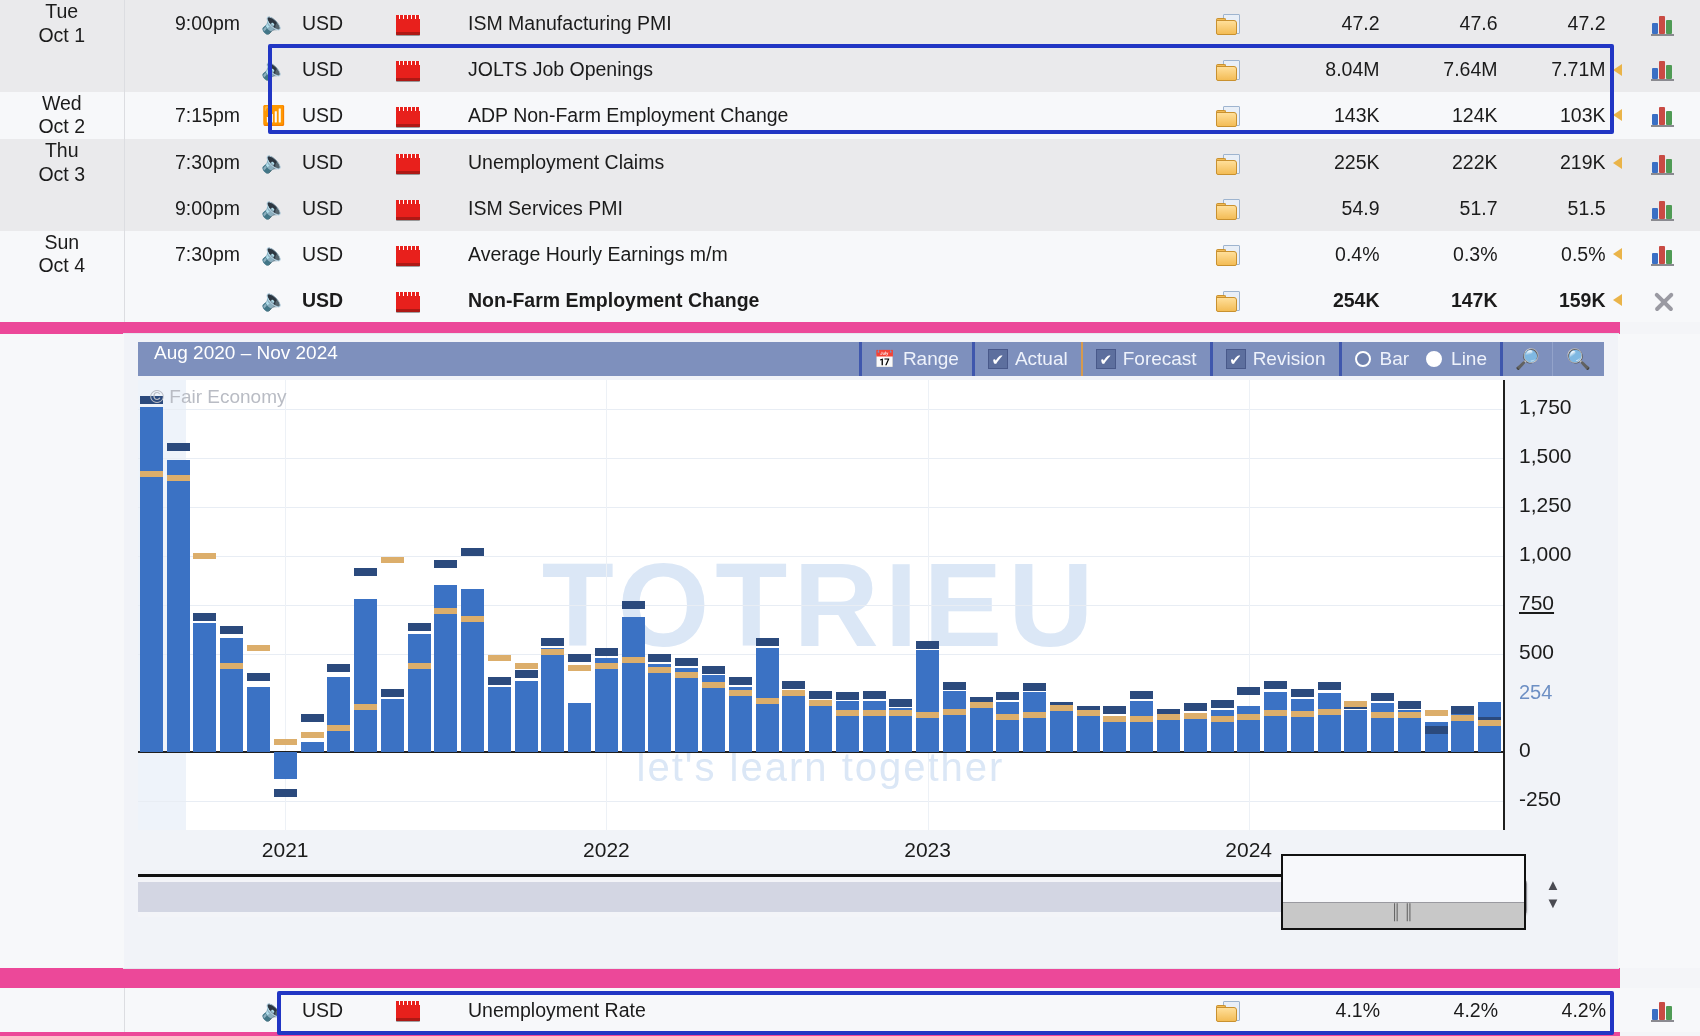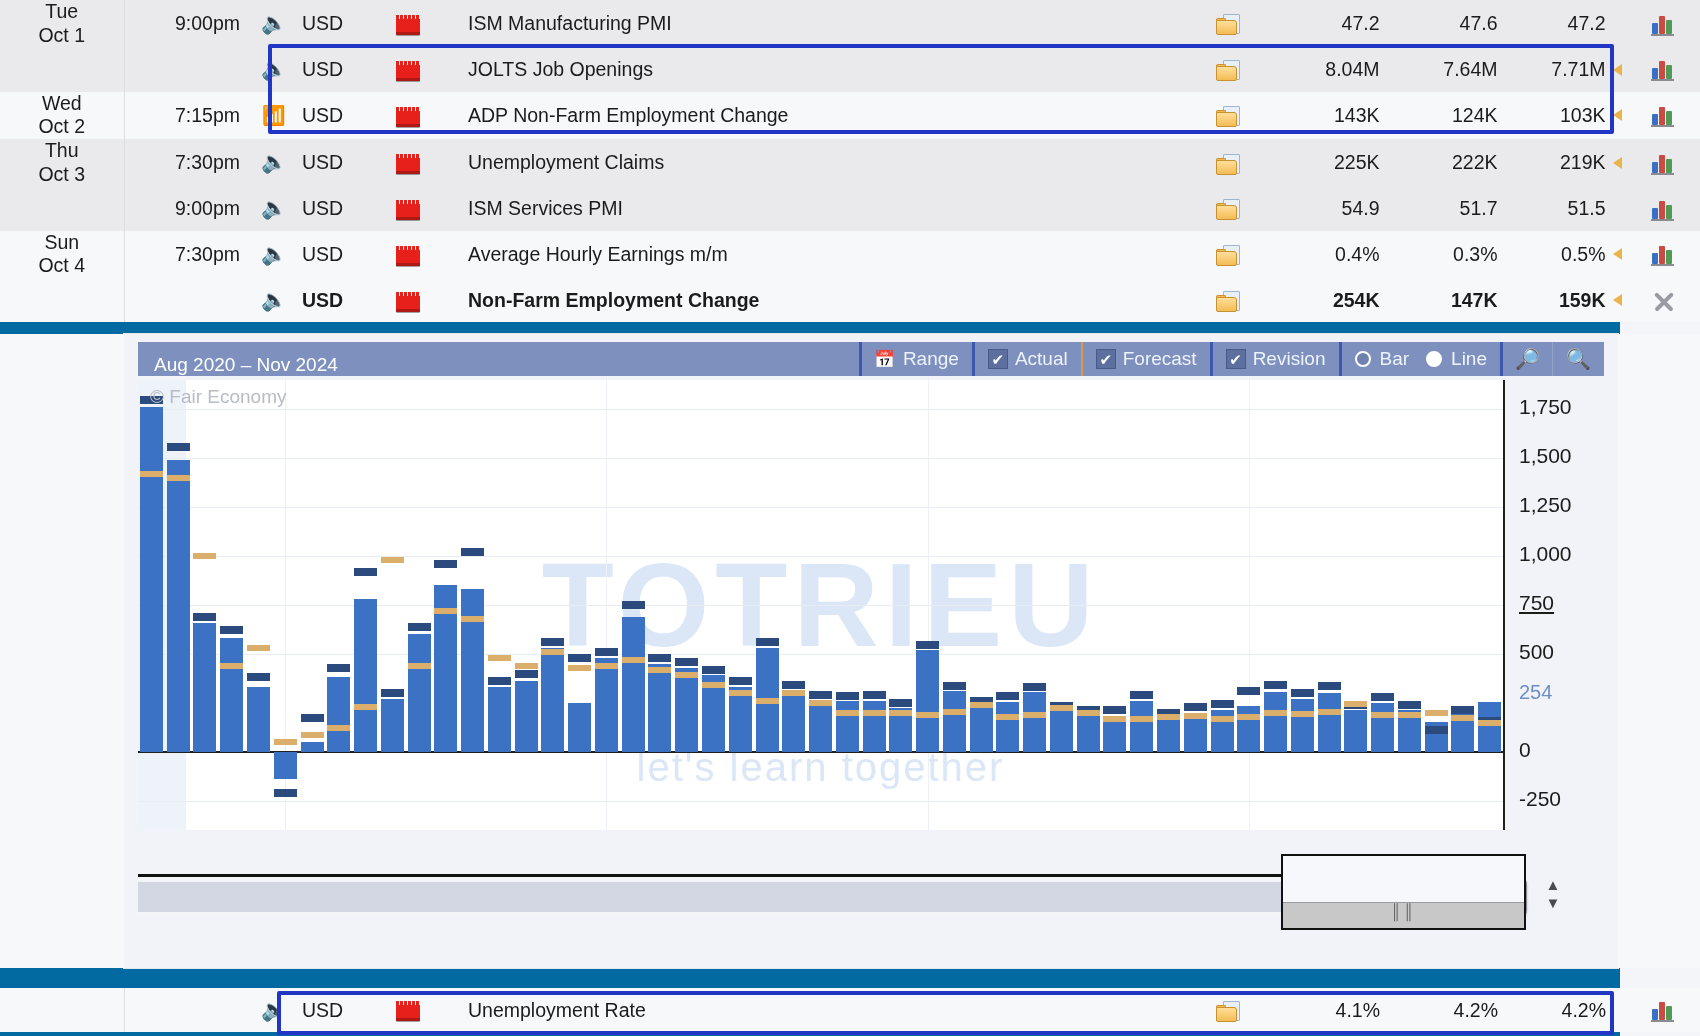--- a/index.html
+++ b/index.html
@@ -2,21 +2,21 @@
 <html><head>
 <meta charset="utf-8">
 <style>
   * { box-sizing: border-box; margin: 0; padding: 0; }
   html, body {
     width: 1700px; height: 1036px;
     font-family: "Liberation Sans", sans-serif;
     background: #f4f5f8;
     overflow: hidden;
   }
-  #root { position: relative; width: 1620px; height: 1036px; background: #0369a1; }
+  #root { position: relative; width: 1620px; height: 1036px; background: #ec4899; }
 
   
   .cal { width: 1700px; border-collapse: collapse; table-layout: fixed; }
   .cal tr { height: 44px; }
   .cal td { vertical-align: middle; font-size: 19.5px; color: #1b1b1b; }
 
   .row-alt  { background: #eaeaec; }
   .row-norm { background: #f7f8fa; }
 
   .c-date   { width: 124px; text-align: center; line-height: 1.22; font-size: 19px; color:#222; background:#eaeaec; border-right:1px solid #dcdde1;}
@@ -96,21 +96,21 @@
   .hlbox{ position:absolute; border:4px solid #2136c4; pointer-events:none; z-index: 6; border-radius:2px;}
 
   
   #chartpanel{
     position:absolute; left:124px; top:334px; width:1494px; height:634px;
     background:#f1f3f8; box-shadow: 0 0 0 1px #e3e6ee;
     z-index: 3;
   }
   .chart-toolbar{
     position:absolute; left:14px; top:8px; right:14px; height:34px;
-    background:#7e90bd; display:flex; align-items:flex-end;
+    background:#7e90bd; display:flex; align-items:flex-start;
     color:#fff; font-size:19px;
   }
   .tb-title{ padding-left:16px; flex:0 0 auto; color:#ffffff; }
   .tb-spacer{ flex:1 1 auto; }
   .tb-btn{
     display:flex; align-items:center; gap:7px; height:34px; padding:0 13px;
     border-left:1px solid #93a3ca; color:#eef2fb; white-space:nowrap;
   }
   .tb-btn.sep-orange{ border-left:2px solid #d79a4e;}
   .tb-btn.sep-blue{ border-left:3px solid #3f57ad;}
@@ -523,20 +523,26 @@
         <div class="ylab" style="top:259.9px;">500</div>
         <div class="ylab" style="top:211.0px;text-decoration:underline;">750</div>
         <div class="ylab" style="top:162.1px;">1,000</div>
         <div class="ylab" style="top:113.2px;">1,250</div>
         <div class="ylab" style="top:64.3px;">1,500</div>
         <div class="ylab" style="top:15.3px;">1,750</div>
         <div class="ysplit" style="top:305.0px;"></div>
         <div class="ymark" style="top:301px;">254</div>
       </div>
 
+    <div class="xaxis" id="xaxis">
+        <div class="xlab" style="left:147.2px;">2021</div>
+        <div class="xlab" style="left:468.4px;">2022</div>
+        <div class="xlab" style="left:789.6px;">2023</div>
+        <div class="xlab" style="left:1110.7px;">2024</div>
+      </div>
     <div class="xline"></div>
 
     <div class="rangebar">
       <div class="rangefill"></div>
       <div class="handle" style="left:1150px; top:0;"></div>
       <div class="handle" style="left:1375px; top:0;"></div>
     </div>
 
     <div class="overpanel">
       <div class="grip">║║</div>

